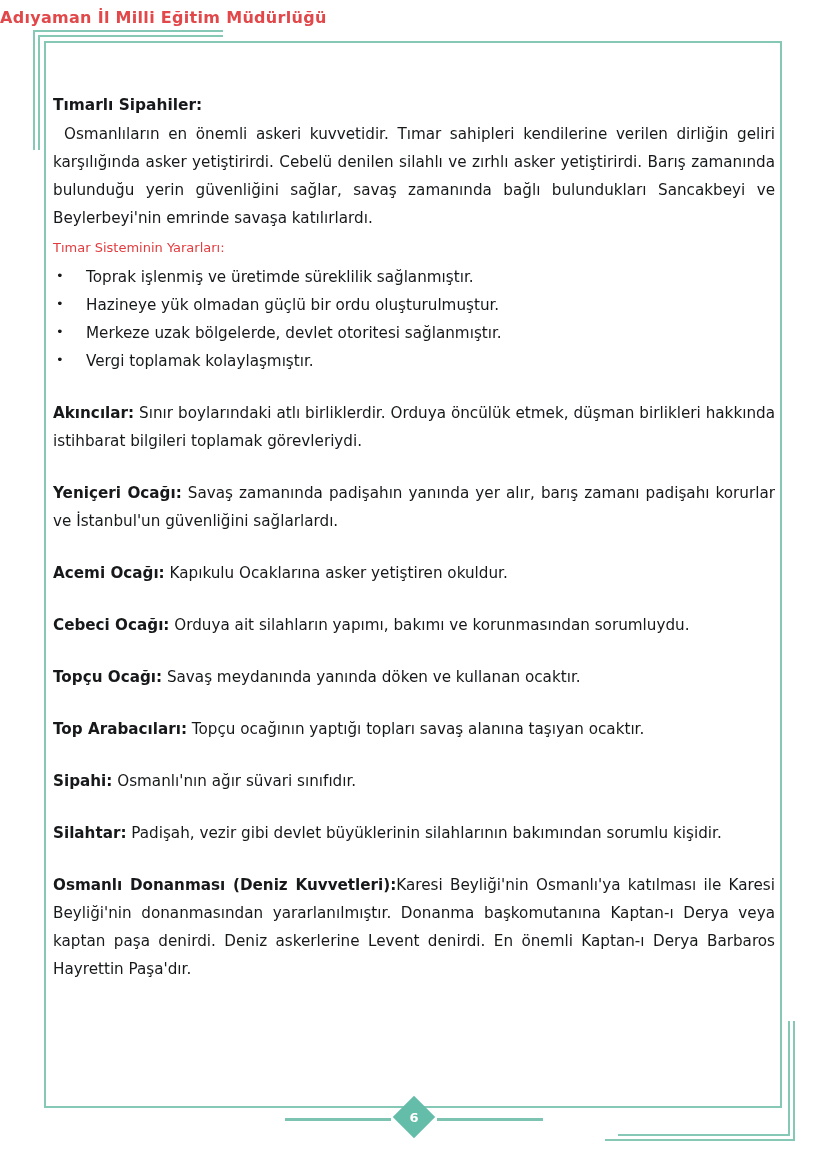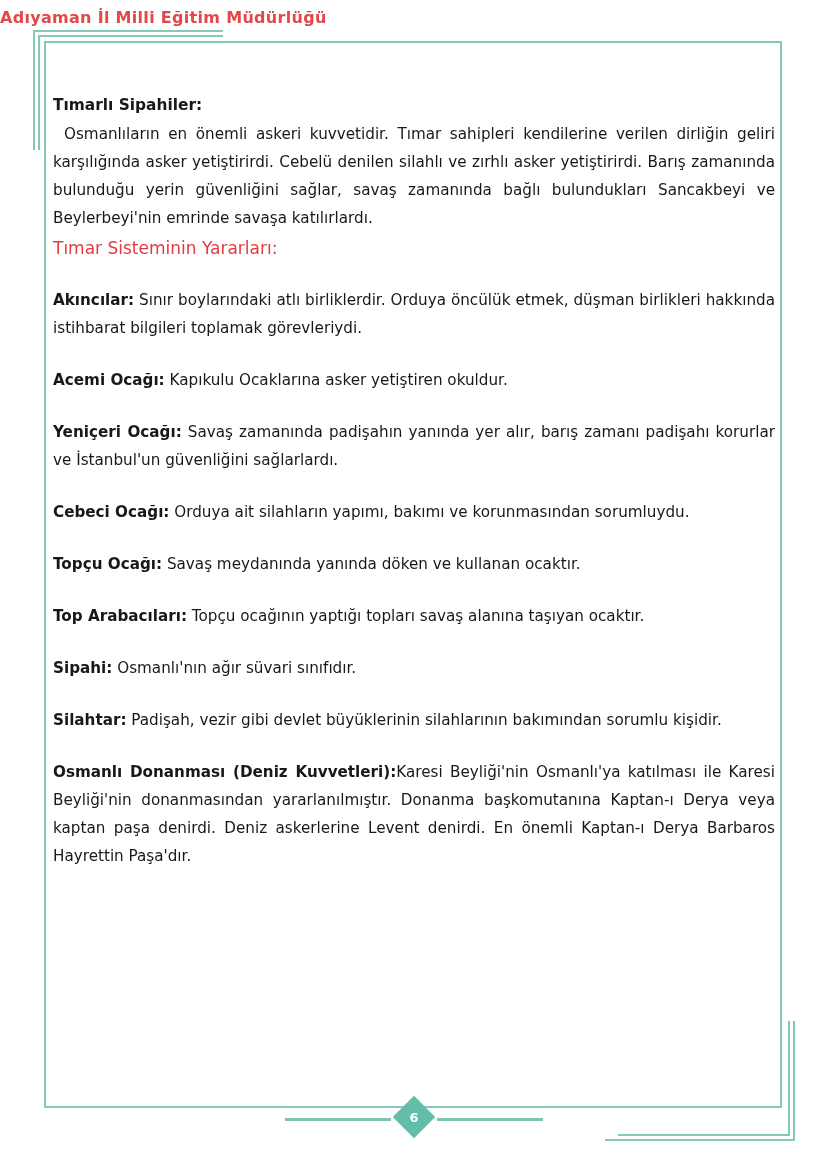--- a/index.html
+++ b/index.html
@@ -115,21 +115,21 @@
 
   p.para {
     margin: 0;
     text-align: justify;
     text-justify: inter-word;
   }
   p.para-indent { text-indent: 11px; }
 
   .red-head {
     color: #e23b3e;
-    font-size: 17px;
+    font-size: 13px;
     margin: 2px 0 1px 0;
   }
 
   ul.bullets {
     list-style: none;
     margin: 0;
     padding: 0;
   }
   ul.bullets li {
     position: relative;
@@ -205,32 +205,38 @@
 
 <div id="content">
 
   <div>
     <div class="sec-head">Tımarlı Sipahiler:</div>
     <p class="para para-indent">Osmanlıların en önemli askeri kuvvetidir. Tımar sahipleri kendilerine verilen dirliğin geliri karşılığında asker yetiştirirdi. Cebelü denilen silahlı ve zırhlı asker yetiştirirdi. Barış zamanında bulunduğu yerin güvenliğini sağlar, savaş zamanında bağlı bulundukları Sancakbeyi ve Beylerbeyi'nin emrinde savaşa katılırlardı.</p>
   </div>
 
   <div>
     <div class="red-head">Tımar Sisteminin Yararları:</div>
+    <ul class="bullets">
+      <li>Toprak işlenmiş ve üretimde süreklilik sağlanmıştır.</li>
+      <li>Hazineye yük olmadan güçlü bir ordu oluşturulmuştur.</li>
+      <li>Merkeze uzak bölgelerde, devlet otoritesi sağlanmıştır.</li>
+      <li>Vergi toplamak kolaylaşmıştır.</li>
+    </ul>
   </div>
 
   <div class="block">
     <p class="para"><span class="lbl">Akıncılar:</span><span> Sınır boylarındaki atlı birliklerdir. Orduya öncülük etmek, düşman birlikleri hakkında istihbarat bilgileri toplamak görevleriydi.</span></p>
   </div>
 
   <div class="block">
+    <p class="para"><span class="lbl">Yeniçeri Ocağı:</span><span> Savaş zamanında padişahın yanında yer alır, barış zamanı padişahı korurlar ve İstanbul'un güvenliğini sağlarlardı.</span></p>
+  </div>
+
+  <div class="block">
     <p class="para"><span class="lbl">Acemi Ocağı:</span><span> Kapıkulu Ocaklarına asker yetiştiren okuldur.</span></p>
-  </div>
-
-  <div class="block">
-    <p class="para"><span class="lbl">Yeniçeri Ocağı:</span><span> Savaş zamanında padişahın yanında yer alır, barış zamanı padişahı korurlar ve İstanbul'un güvenliğini sağlarlardı.</span></p>
   </div>
 
   <div class="block">
     <p class="para"><span class="lbl">Cebeci Ocağı:</span><span> Orduya ait silahların yapımı, bakımı ve korunmasından sorumluydu.</span></p>
   </div>
 
   <div class="block">
     <p class="para"><span class="lbl">Topçu Ocağı:</span><span>  Savaş meydanında yanında döken ve kullanan ocaktır.</span></p>
   </div>
 

